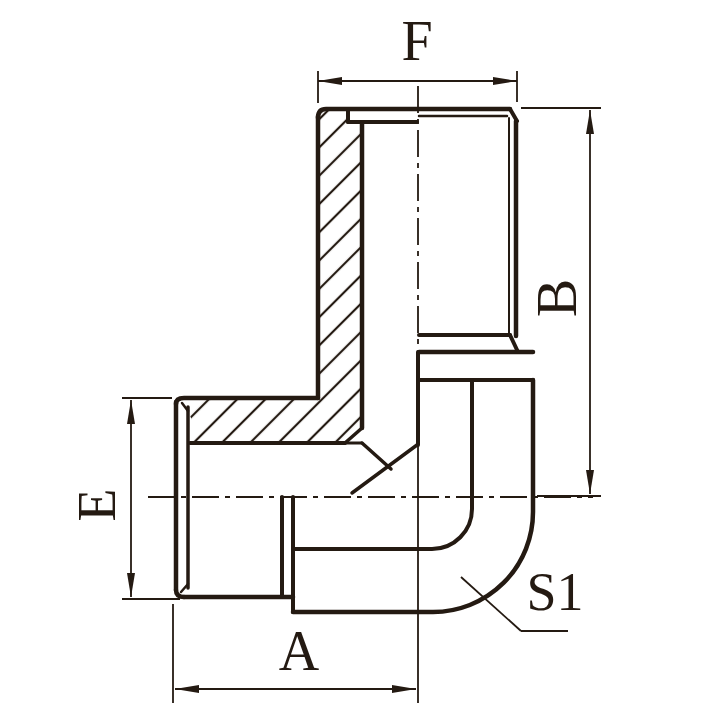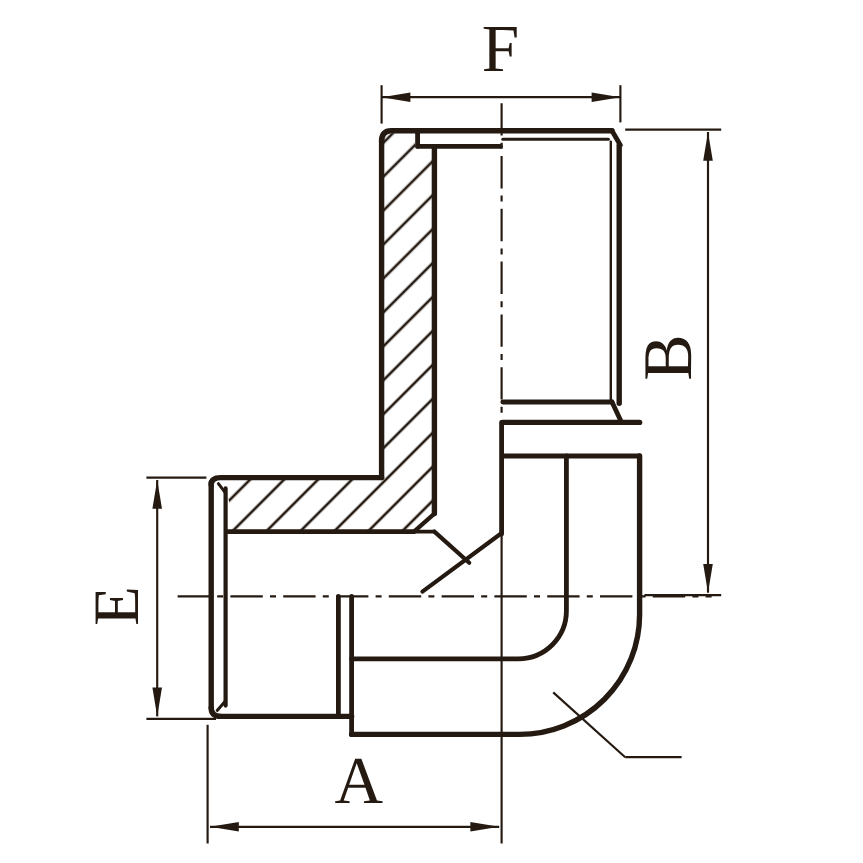--- a/index.html
+++ b/index.html
@@ -143,13 +143,14 @@
   </svg>
 
   <div class="dim-label" style="left:417px;top:41px;font-size:56px;">F</div>
 
   <div class="dim-label rot" style="left:557px;top:298px;font-size:58px;">B</div>
 
   <div class="dim-label rot" style="left:97px;top:505px;font-size:54px;">E</div>
 
   <div class="dim-label" style="left:299px;top:651px;font-size:56px;">A</div>
 
+  <div class="dim-label" style="left:555px;top:592px;font-size:54px;">S1</div>
 </div>
 
 </body></html>

